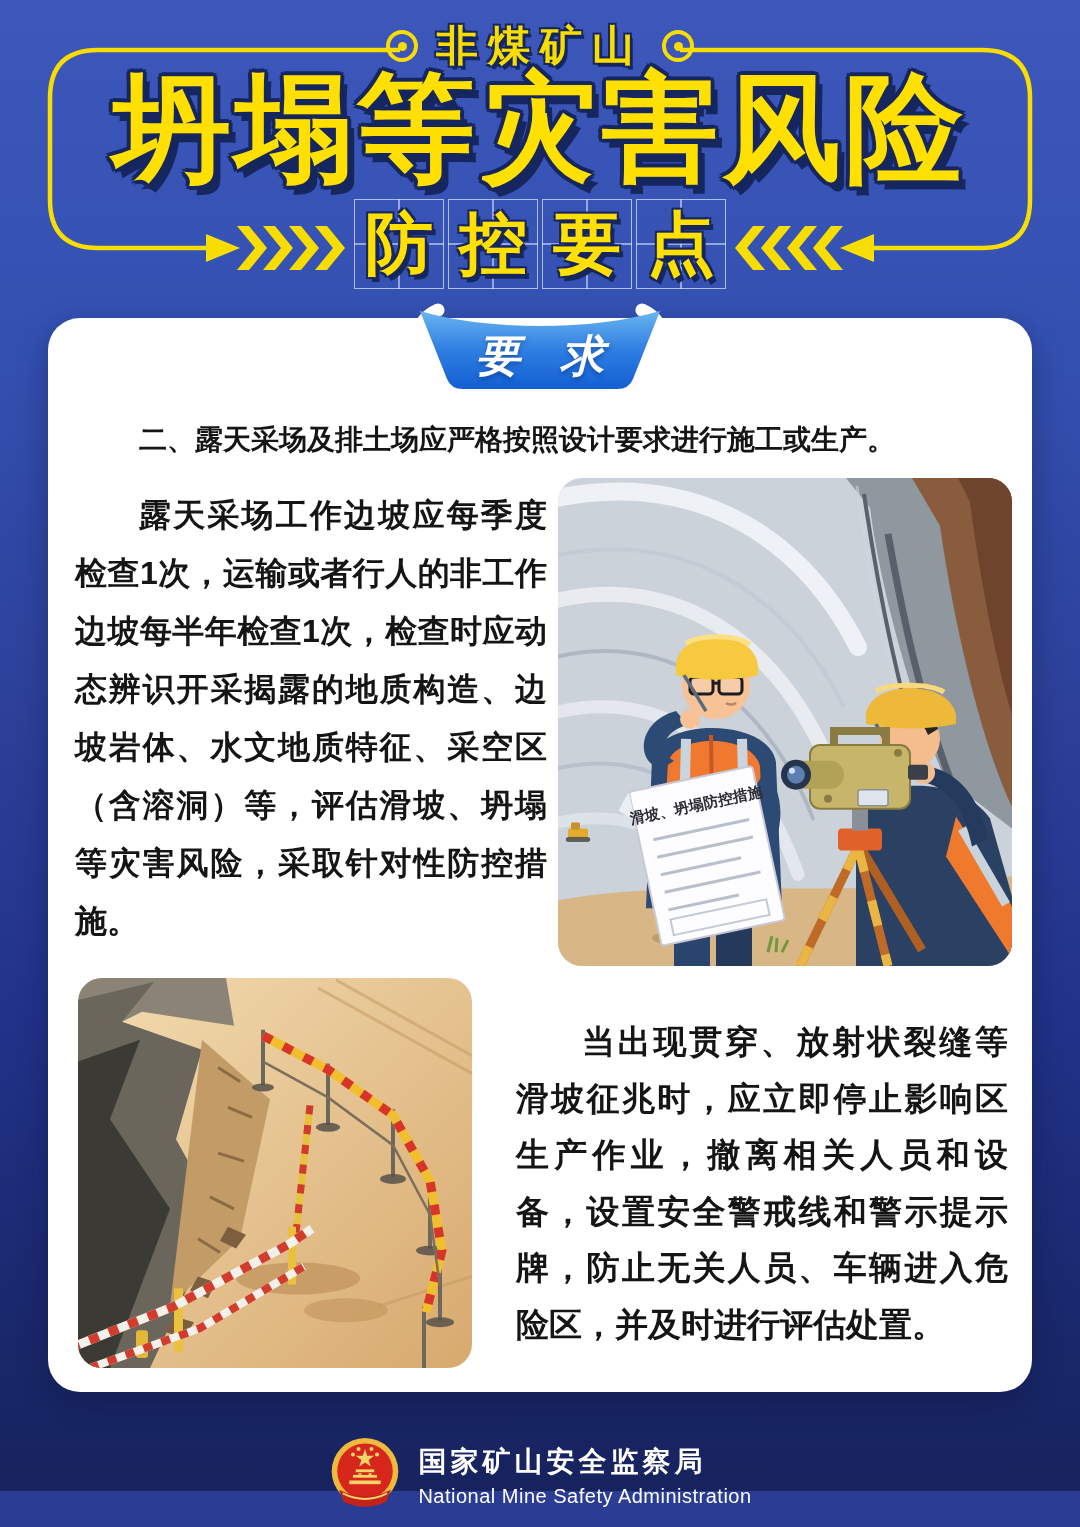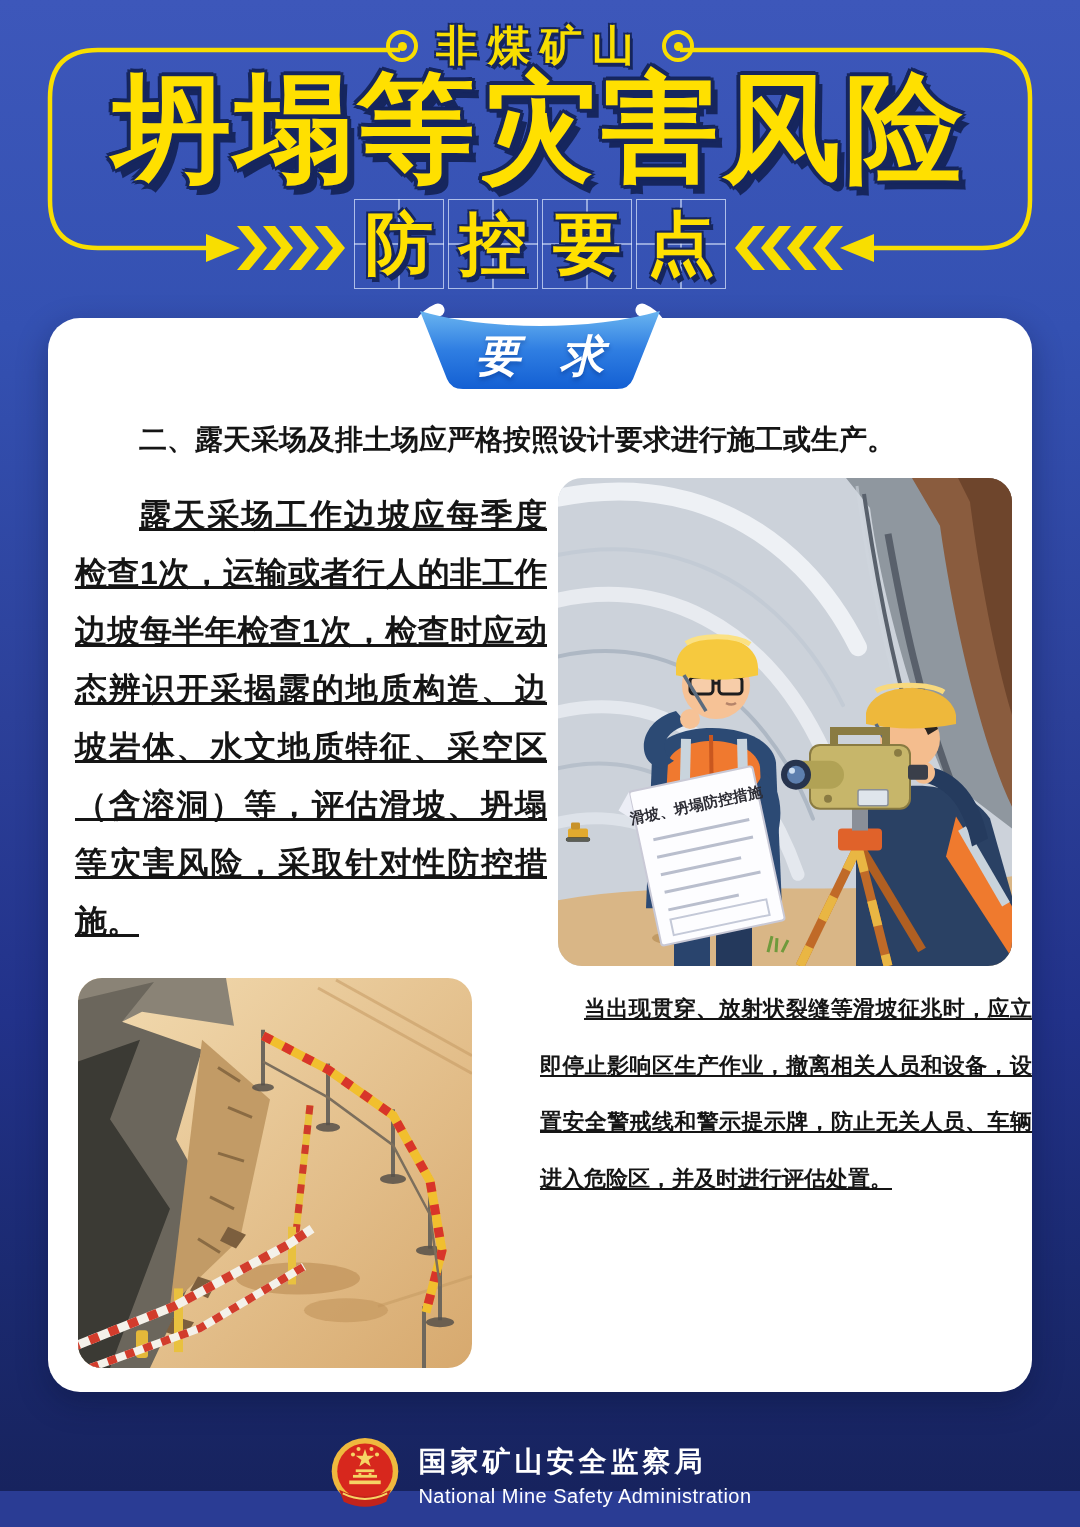--- a/index.html
+++ b/index.html
@@ -63,29 +63,29 @@
     color:#ffffff;font-size:44px;font-weight:800;
     letter-spacing:40px;margin-right:-40px;text-indent:40px;
     text-shadow:0 3px 4px rgba(0,40,120,.4);
   }
   .intro{
     position:absolute;top:92px;left:28px;width:928px;
     font-size:28px;font-weight:700;color:#151515;line-height:46px;
     text-indent:2em;text-align:justify;margin:7px;
   }
   .para{
-    margin:0;font-weight:700;color:#151515;text-indent:2em;text-align:justify;text-decoration:underline;
+    margin:0;font-weight:700;color:#151515;text-indent:2em;text-align:justify;
   }
   .para-left{
     position:absolute;left:27px;top:168px;width:472px;
     font-size:32px;line-height:58px;
   }
   .para-right{
-    position:absolute;left:468px;top:663px;width:492px;
-    font-size:22px;line-height:56.5px;margin-left:24px;
+    position:absolute;left:468px;top:696px;width:492px;
+    font-size:33px;line-height:56.5px;
   }
   .fig{position:absolute;border-radius:24px;overflow:hidden;}
   .fig-surveyors{left:510px;top:160px;width:454px;height:488px;}
   .fig-tape{left:30px;top:660px;width:394px;height:390px;}
   .fig svg{display:block;width:100%;height:100%;}
   
   .footer{
     position:absolute;left:0;top:1424px;width:100%;height:100px;
     display:flex;align-items:center;justify-content:center;gap:16px;
   }

